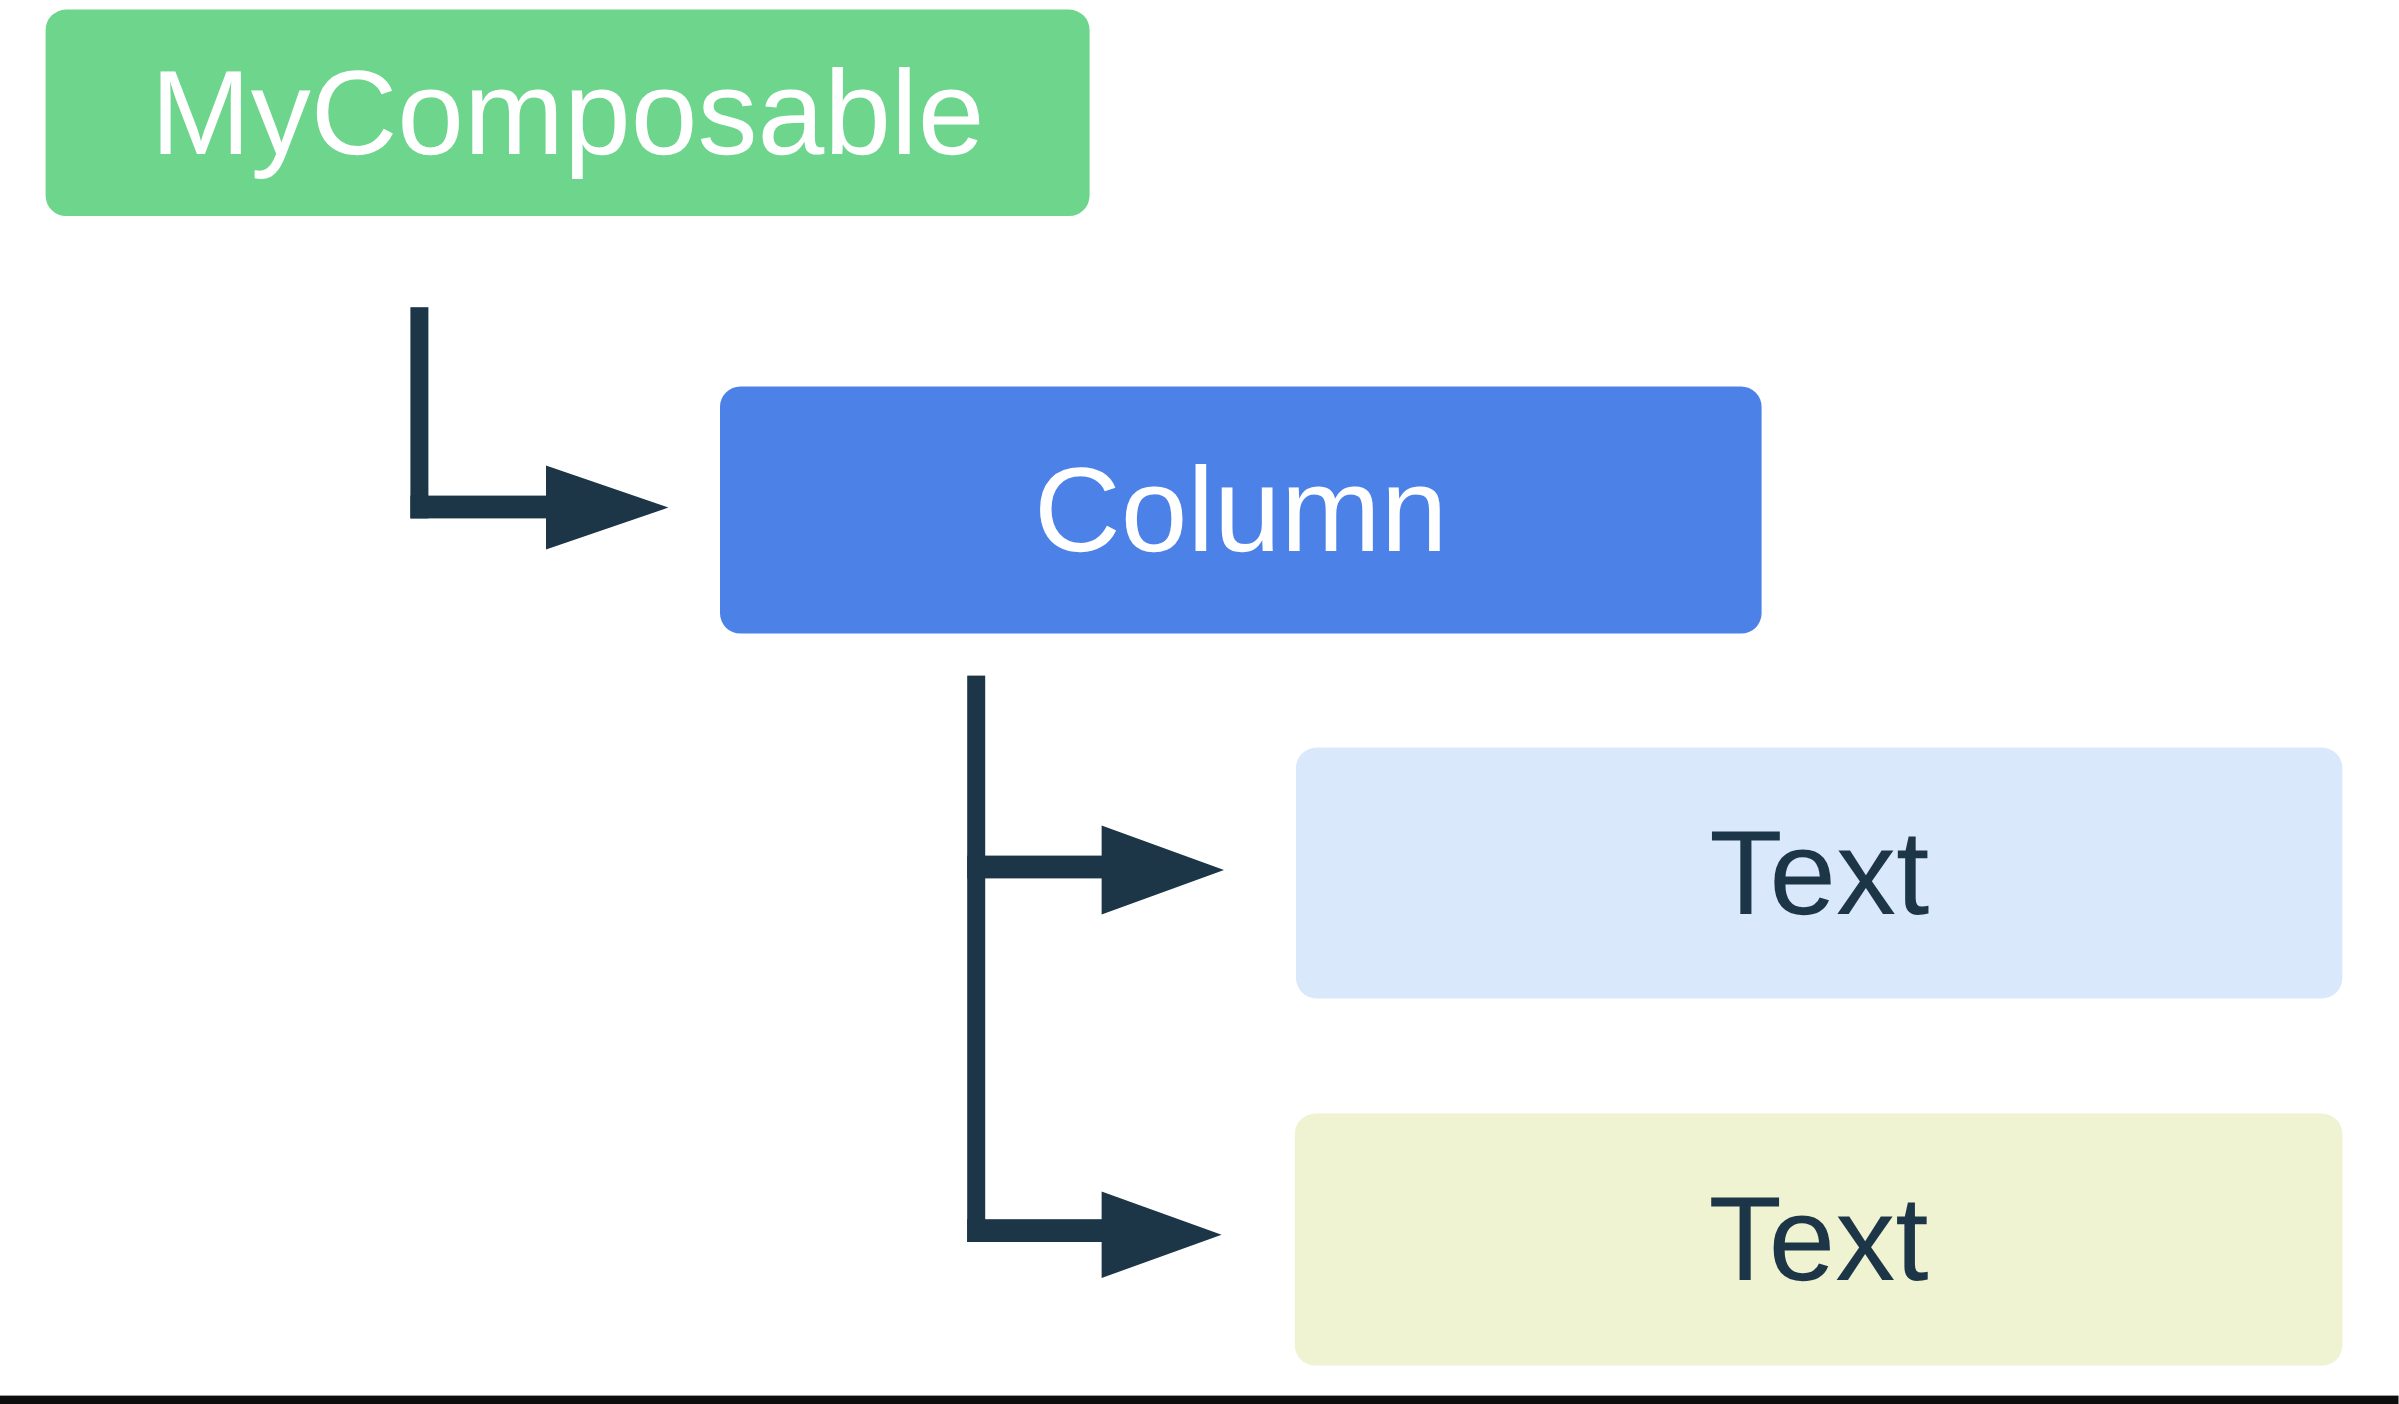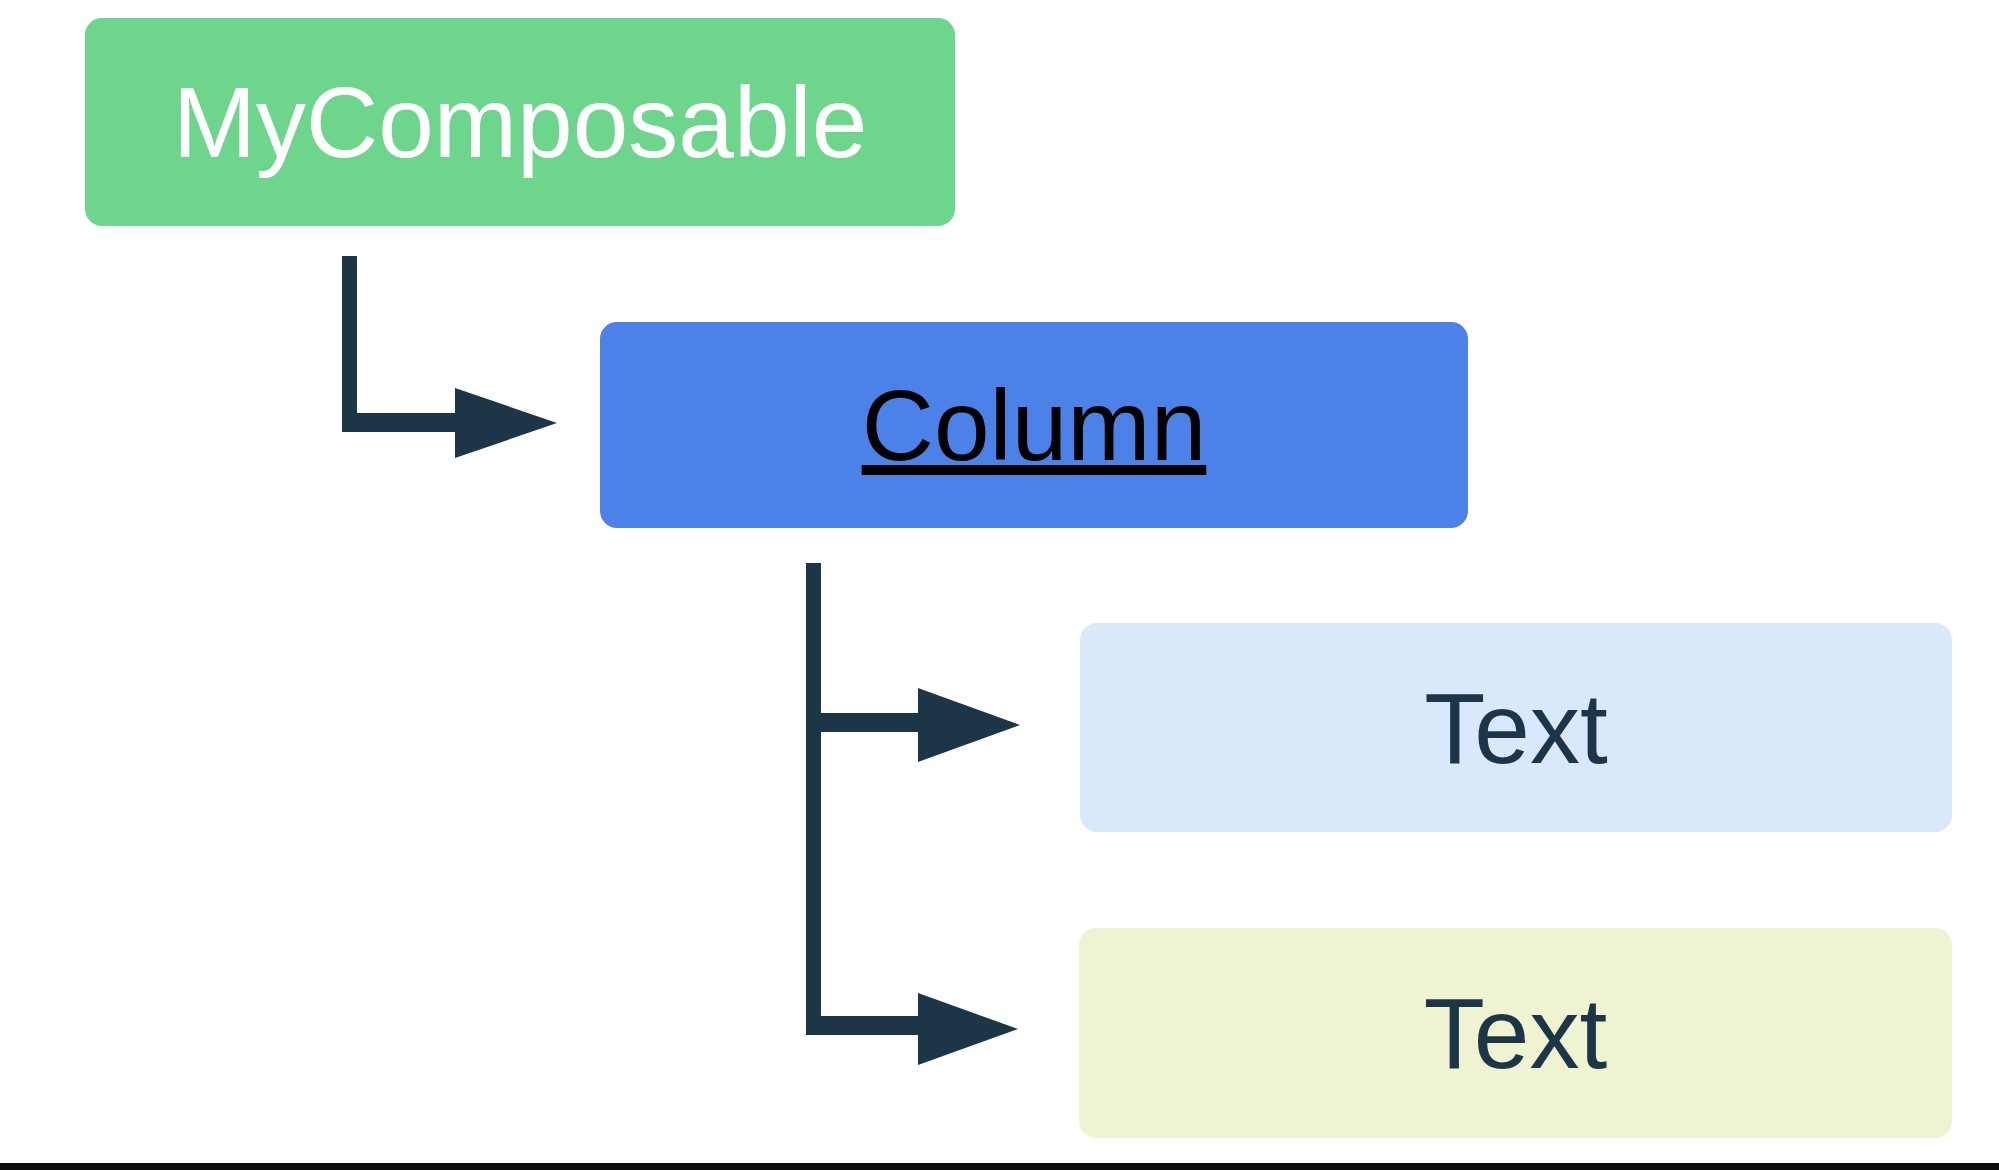--- a/index.html
+++ b/index.html
@@ -20,21 +20,21 @@
     border-radius: 17px;
     display: flex;
     align-items: center;
     justify-content: center;
     font-size: 100px;
     font-weight: 400;
     line-height: 1;
     letter-spacing: 0;
     user-select: none;
   }
-  .node-mycomposable { left: 38px;   top: 18px;  width: 870px; height: 208px; margin-left: 47px; }
+  .node-mycomposable { left: 38px;   top: 8px;  width: 870px; height: 172px; }
   .node-column       { left: 600px;  top: 322px; width: 868px; height: 206px; }
   .node-text-1       { left: 1080px; top: 623px; width: 872px; height: 209px; }
   .node-text-2       { left: 1079px; top: 928px; width: 873px; height: 210px; }
   .connector-layer {
     position: absolute;
     left: 0; top: 0;
     width: 1999px;
     height: 1170px;
     pointer-events: none;
   }
@@ -65,21 +65,21 @@
     <g style="fill: rgb(28, 54, 71);">
       <rect x="806" y="1016" width="115" height="19"></rect>
       <polygon points="918,993 1018,1029 918,1065"></polygon>
     </g>
   </svg>
 
   <div class="node node-mycomposable" style="background-color: rgb(109, 213, 140); color: rgb(255, 255, 255);">
     <span>MyComposable</span>
   </div>
 
-  <div class="node node-column" style="background-color: rgb(76, 130, 232); color: #000000; text-decoration: underline;">
+  <div class="node node-column" style="background-color: rgb(76, 130, 232); color: #ffffff;">
     <span>Column</span>
   </div>
 
   <div class="node node-text-1" style="background-color: rgb(217, 232, 250); color: rgb(28, 54, 71);">
     <span>Text</span>
   </div>
 
   <div class="node node-text-2" style="background-color: rgb(239, 243, 210); color: rgb(28, 54, 71);">
     <span>Text</span>
   </div>

